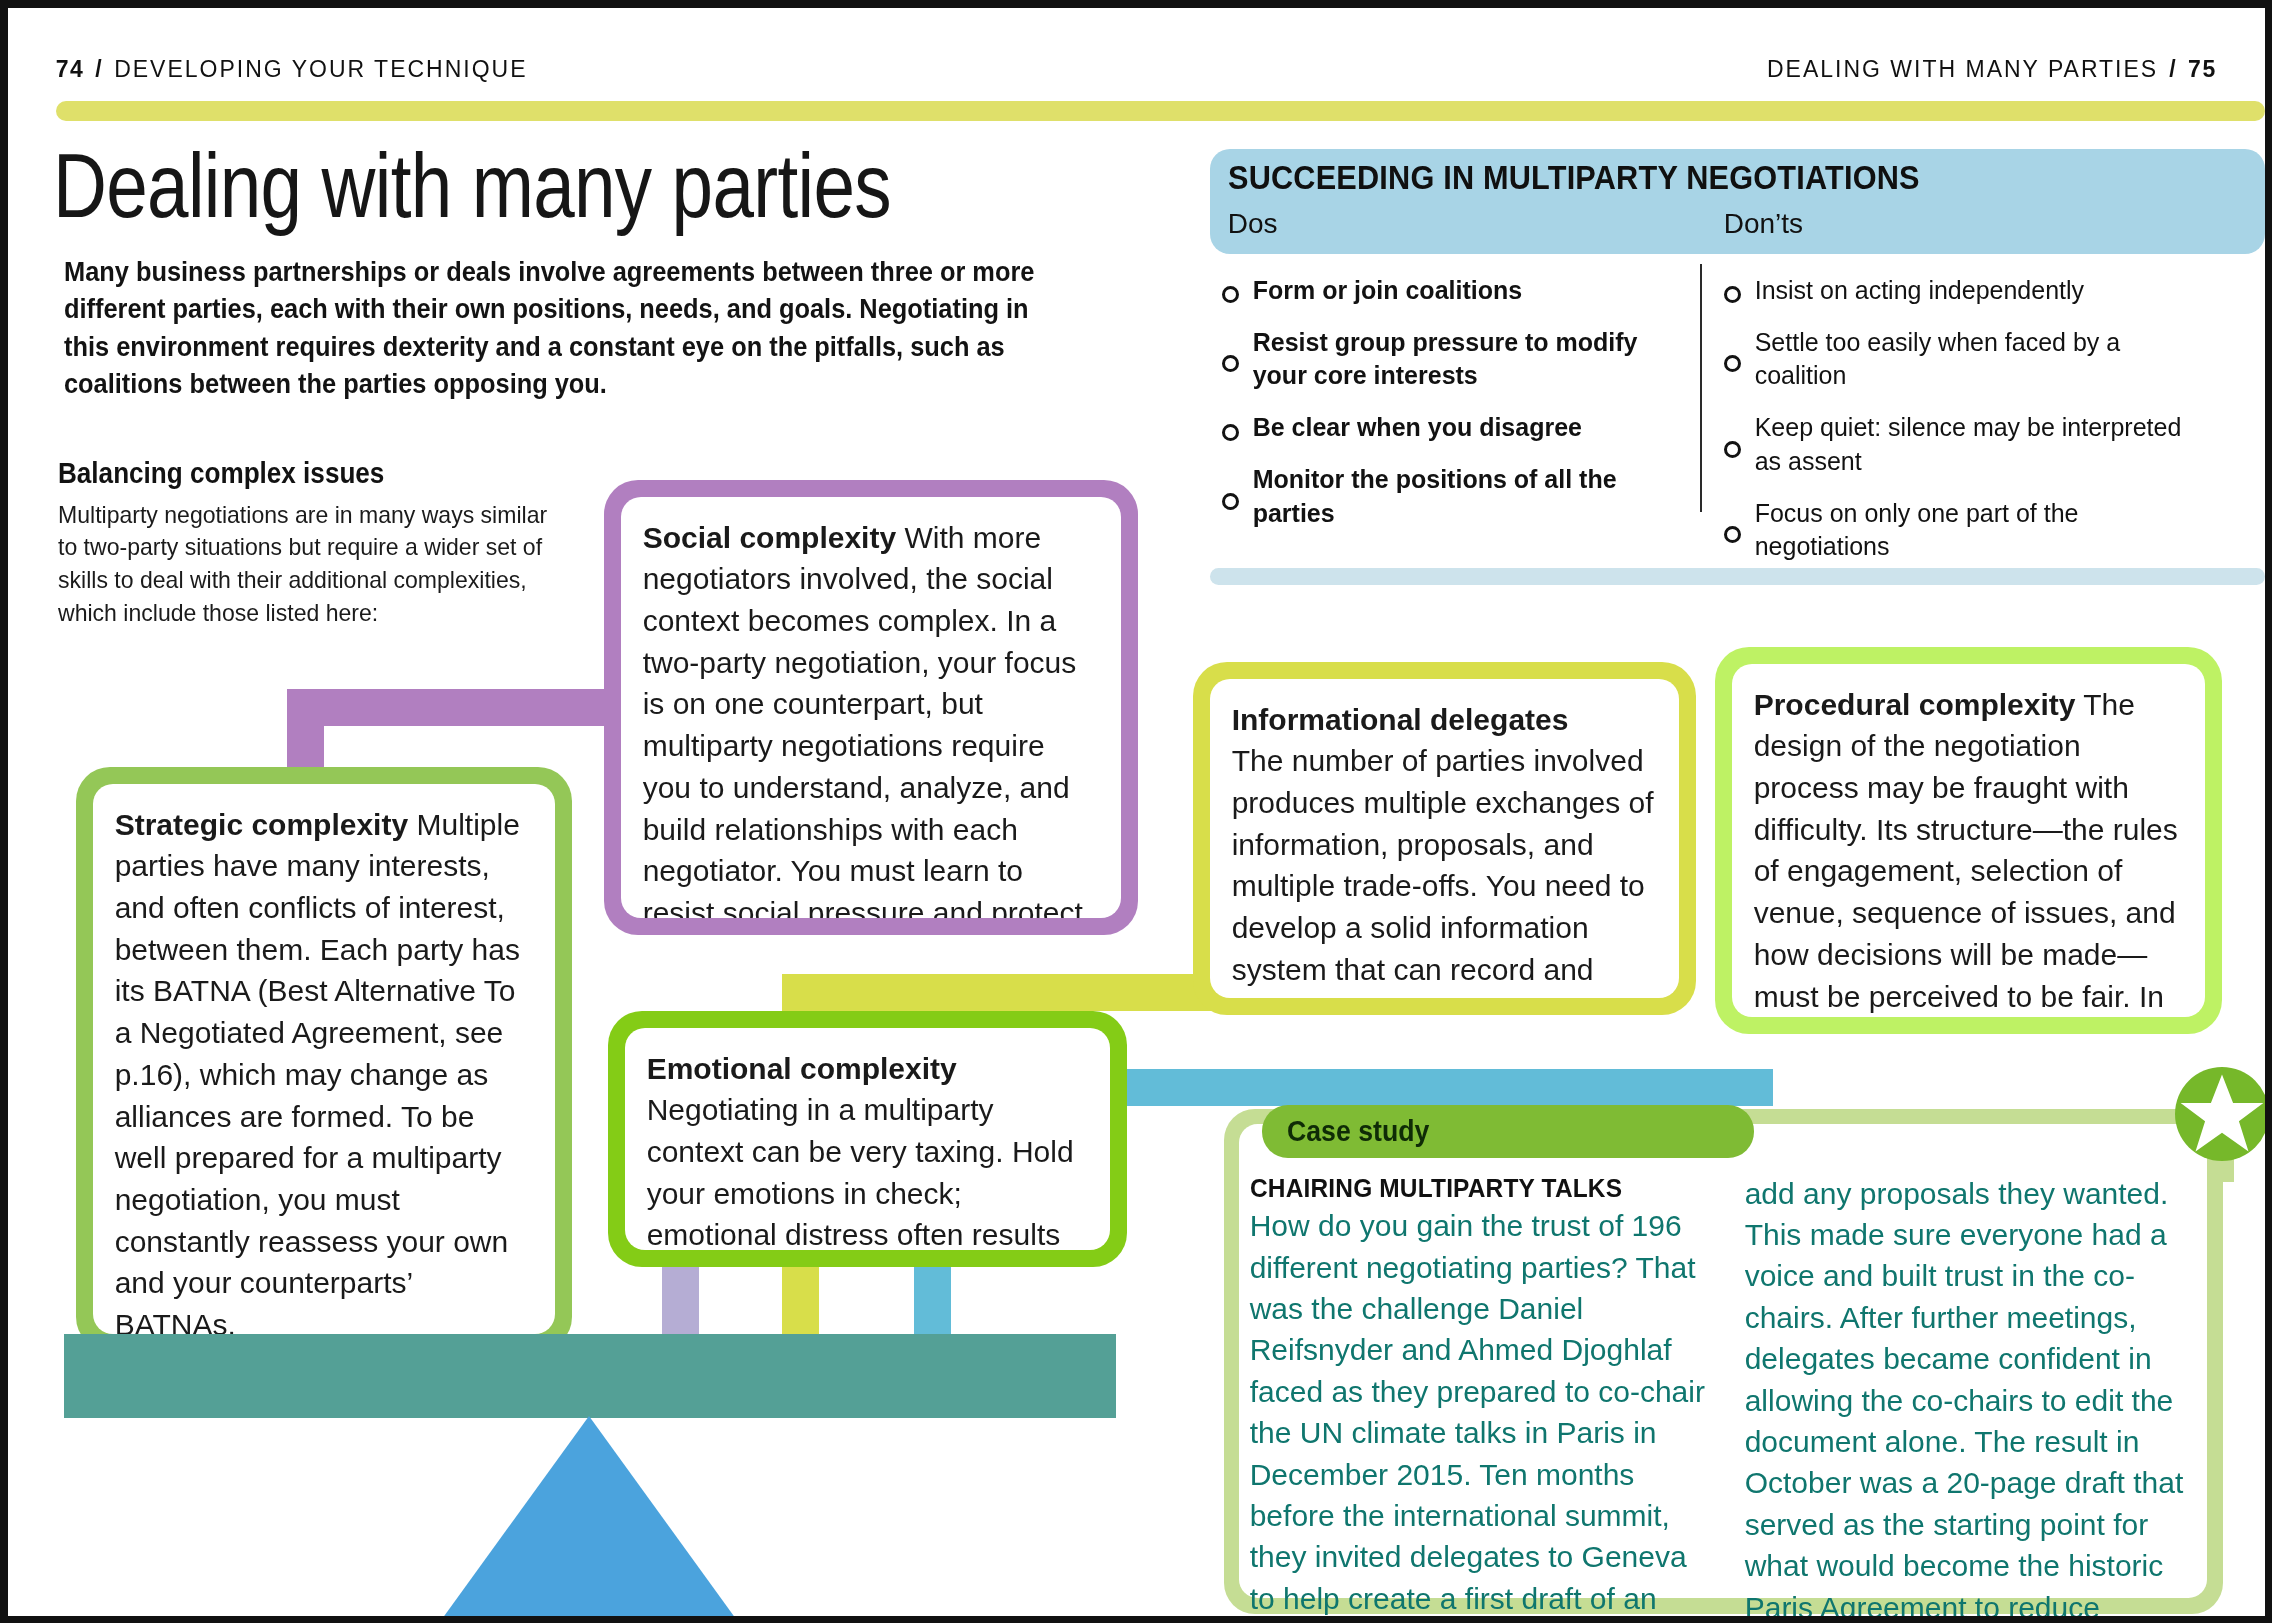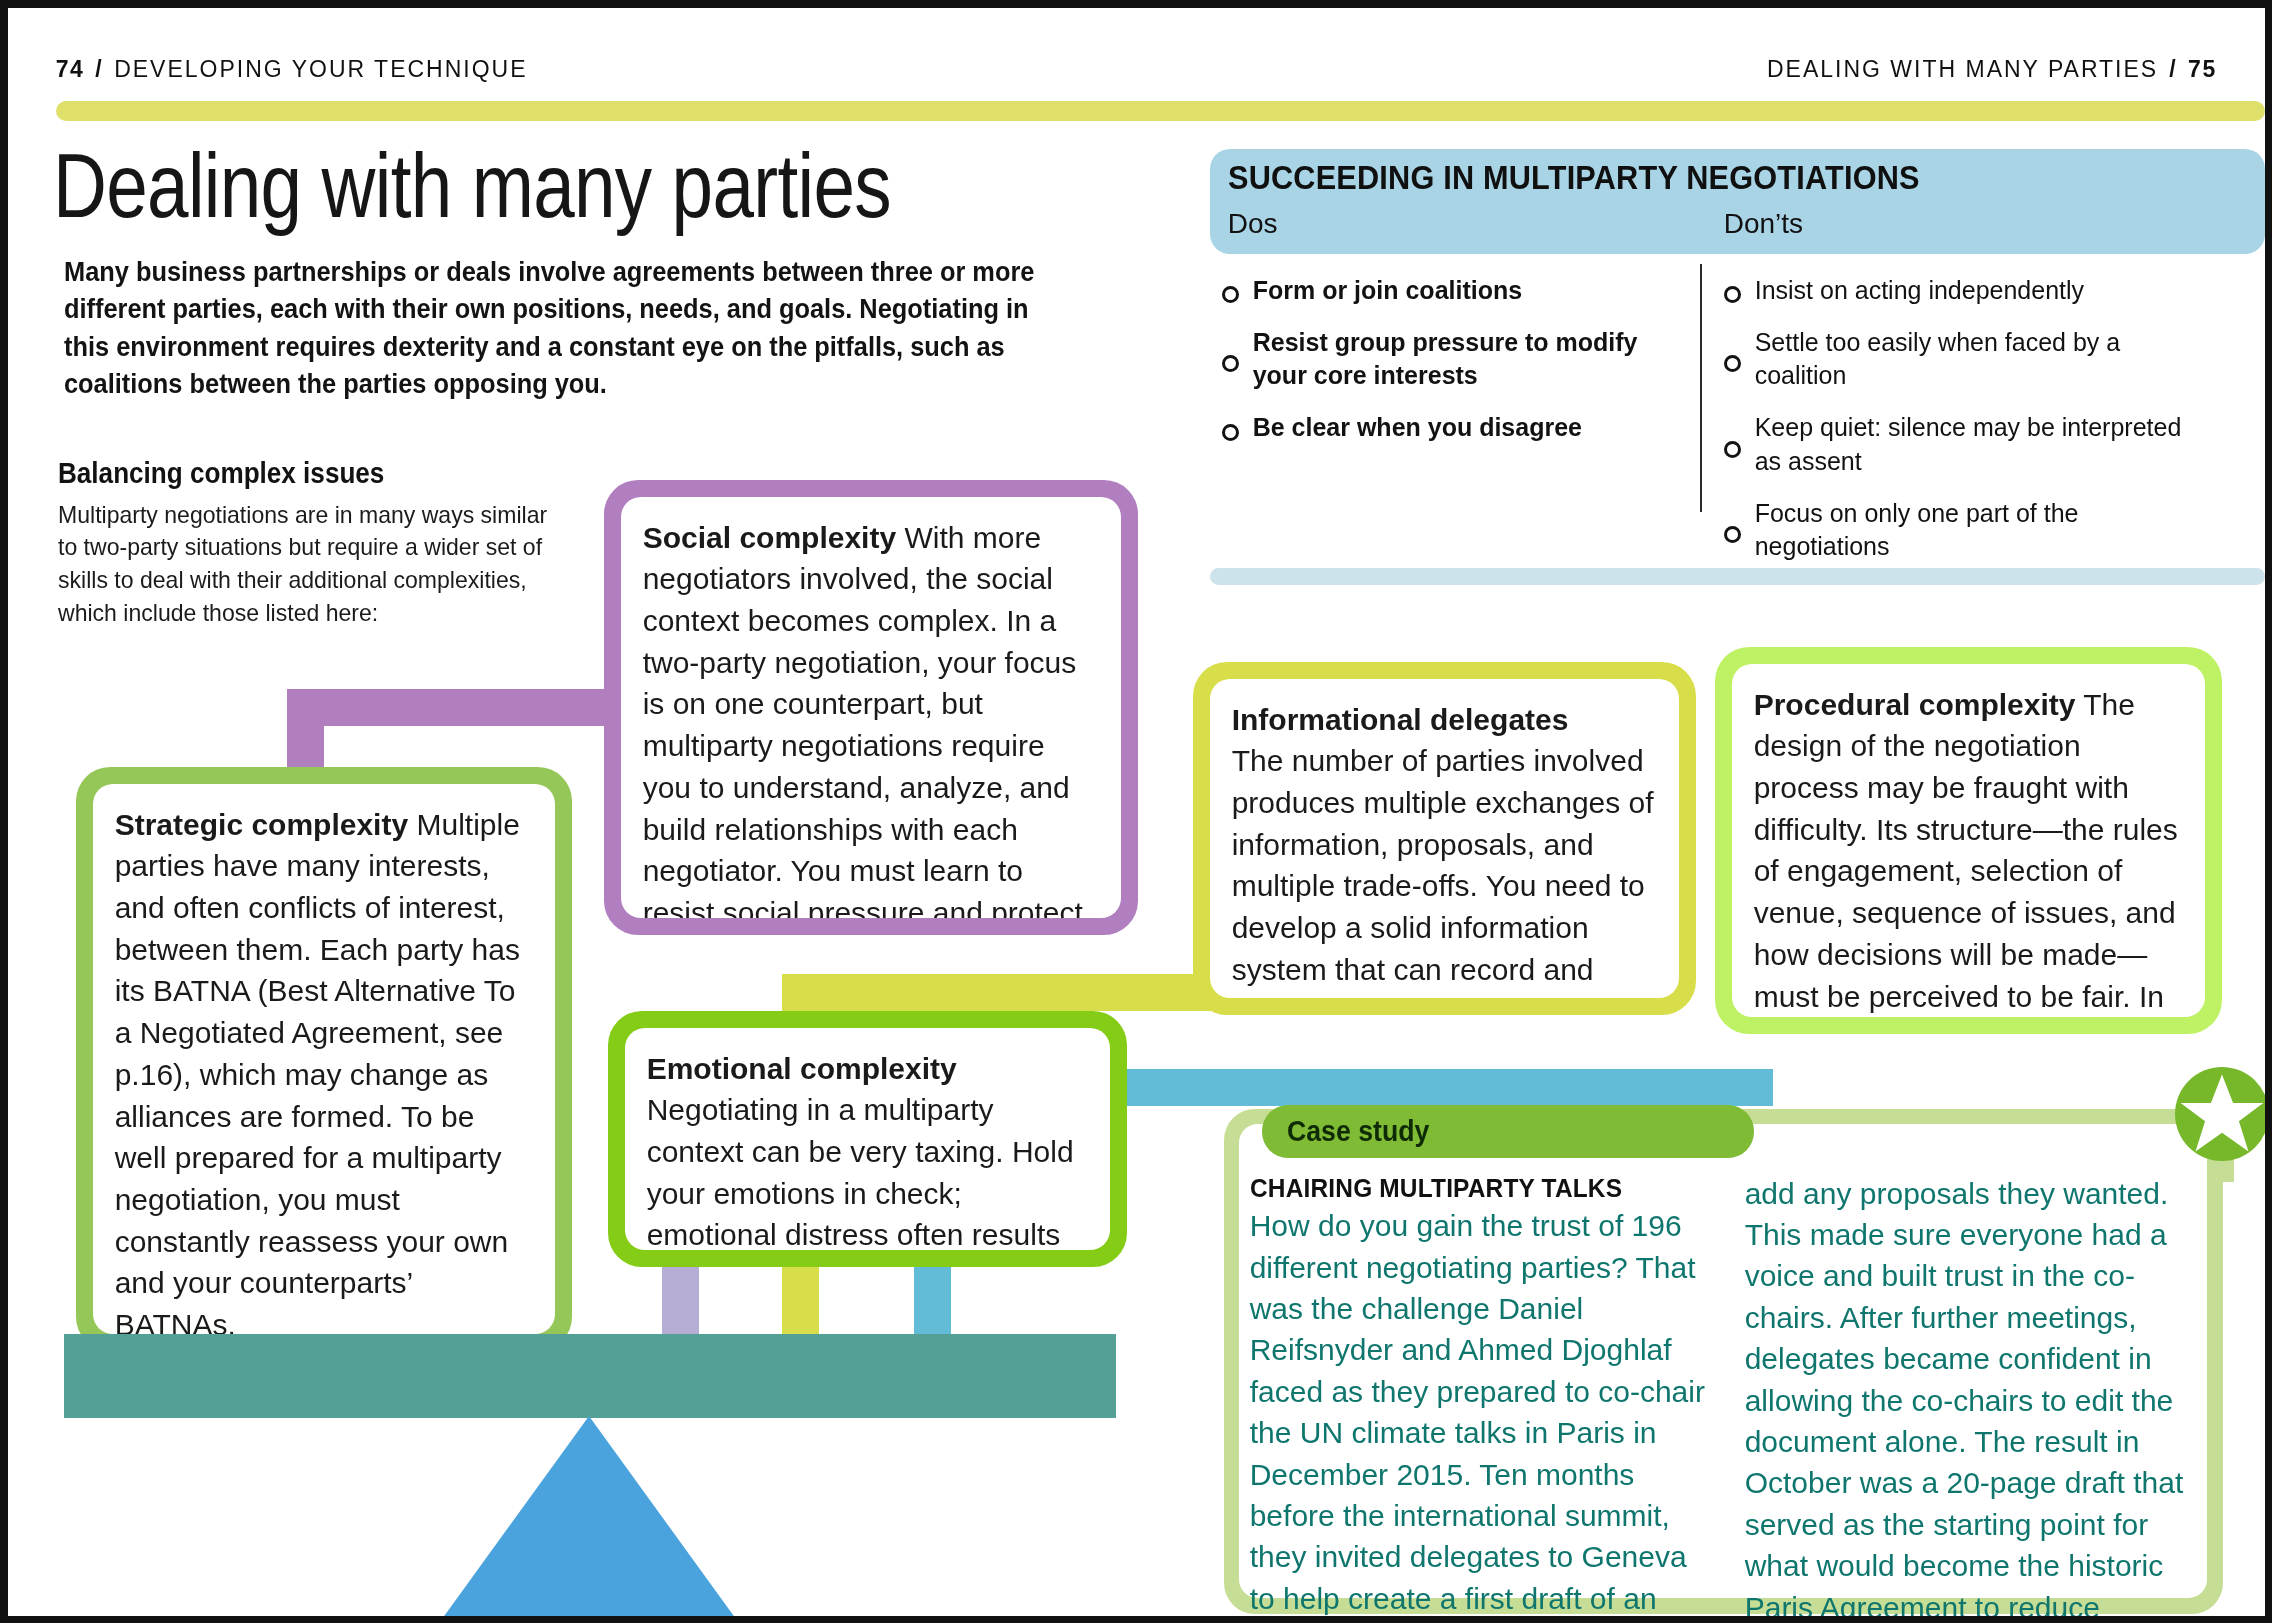--- a/index.html
+++ b/index.html
@@ -299,20 +299,24 @@
       <span class="sn-text">Form or join coalitions</span>
     </div>
     <div class="sn-item">
       <span class="sn-bullet"></span>
       <span class="sn-text">Resist group pressure to modify your core interests</span>
     </div>
     <div class="sn-item">
       <span class="sn-bullet"></span>
       <span class="sn-text">Be clear when you disagree</span>
     </div>
+    <div class="sn-item">
+      <span class="sn-bullet"></span>
+      <span class="sn-text">Monitor the positions of all the parties</span>
+    </div>
   </div>
 
   <div class="sn-list donts">
     <div class="sn-item">
       <span class="sn-bullet"></span>
       <span class="sn-text">Insist on acting independently</span>
     </div>
     <div class="sn-item">
       <span class="sn-bullet"></span>
       <span class="sn-text">Settle too easily when faced by a coalition</span>

